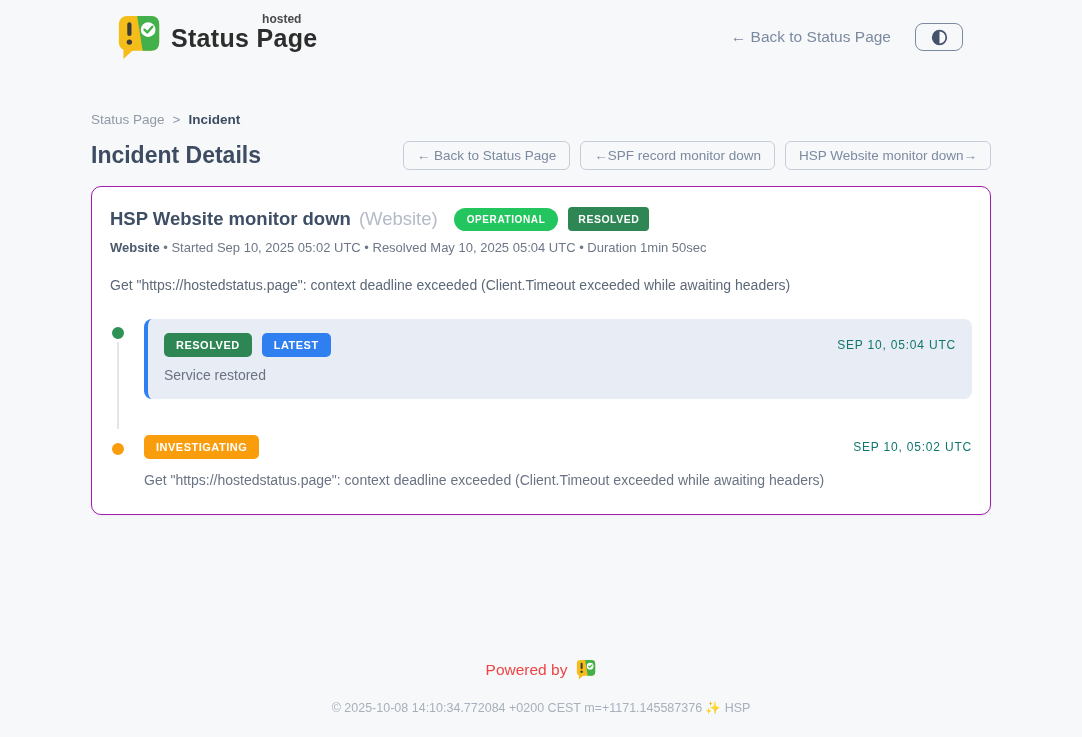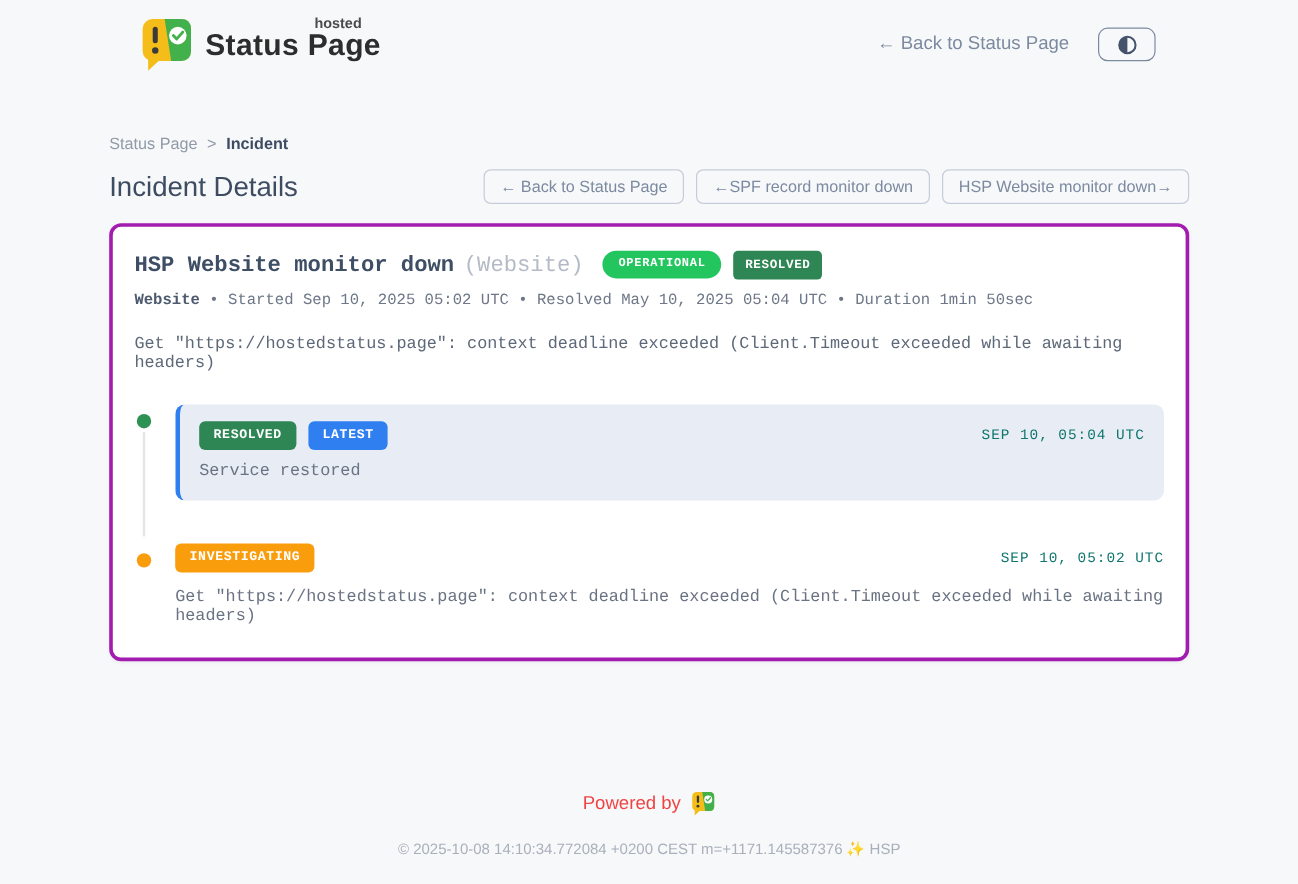--- a/index.html
+++ b/index.html
@@ -43,43 +43,42 @@
   
   .main { width: 900px; margin: 0 auto; padding-top: 52px; flex: 0 0 auto; }
   .breadcrumb { font-size: 13.5px; color: #9099a8; display: flex; gap: 8px; align-items: center; }
   .breadcrumb .crumb-link { cursor: pointer; color: #9099a8; }
   .breadcrumb .crumb-current { color: #3e4c61; font-weight: 700; }
 
   .title-row {
     margin-top: 14px;
     display: flex; align-items: center; justify-content: space-between;
   }
-  .page-title { font-size: 23px; font-weight: 400; color: #3e4c61; }
+  .page-title { font-size: 23px; font-weight: 700; color: #3e4c61; }
   .nav-buttons { display: flex; gap: 10px; }
   .nav-btn {
     border: 1px solid #c5cdda; border-radius: 6px;
     background: transparent; color: #7c8aa0;
     font-family: inherit; font-size: 13.5px;
     padding: 6px 13px; cursor: pointer; white-space: nowrap;
   }
 
   
   .card {
     margin-top: 16px;
     background: #ffffff;
-    border: 3px solid #a21caf;
+    border: 1px solid #a21caf;
     border-radius: 10px;
     box-shadow: 0 1px 3px rgba(20,30,50,0.05);
     padding: 20px 18px 26px 18px;
-    font-family: Liberation Mono, monospace;
   }
   .card-title-row { display: flex; align-items: center; flex-wrap: wrap; }
   .incident-title { font-size: 18.5px; font-weight: 700; color: #3e4e64; }
   .incident-component { font-size: 18.5px; color: #b4bbc7; font-weight: 400; margin-left: 8px; }
-  .title-badges { display: flex; align-items: flex-start; gap: 10px; margin-left: 16px; }
+  .title-badges { display: flex; align-items: center; gap: 10px; margin-left: 16px; }
   .pill-badge {
     color: #fff; font-size: 10px; font-weight: 700; letter-spacing: 0.6px;
     padding: 6px 13px; border-radius: 999px; text-transform: uppercase;
   }
   .rect-badge-sm {
     color: #fff; font-size: 10.5px; font-weight: 700; letter-spacing: 0.5px;
     padding: 6px 10px; border-radius: 4px; text-transform: uppercase;
   }
   .meta-row { margin-top: 9px; font-size: 13px; color: #6d7787; }
   .meta-component { font-weight: 700; color: #4c5a6e; }

